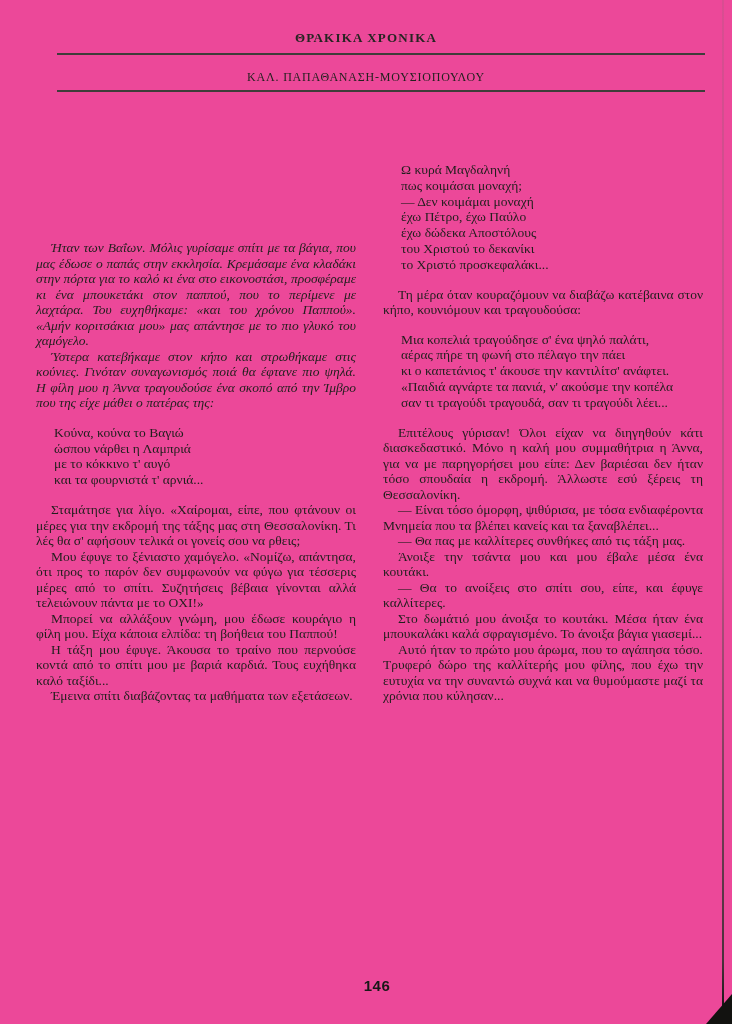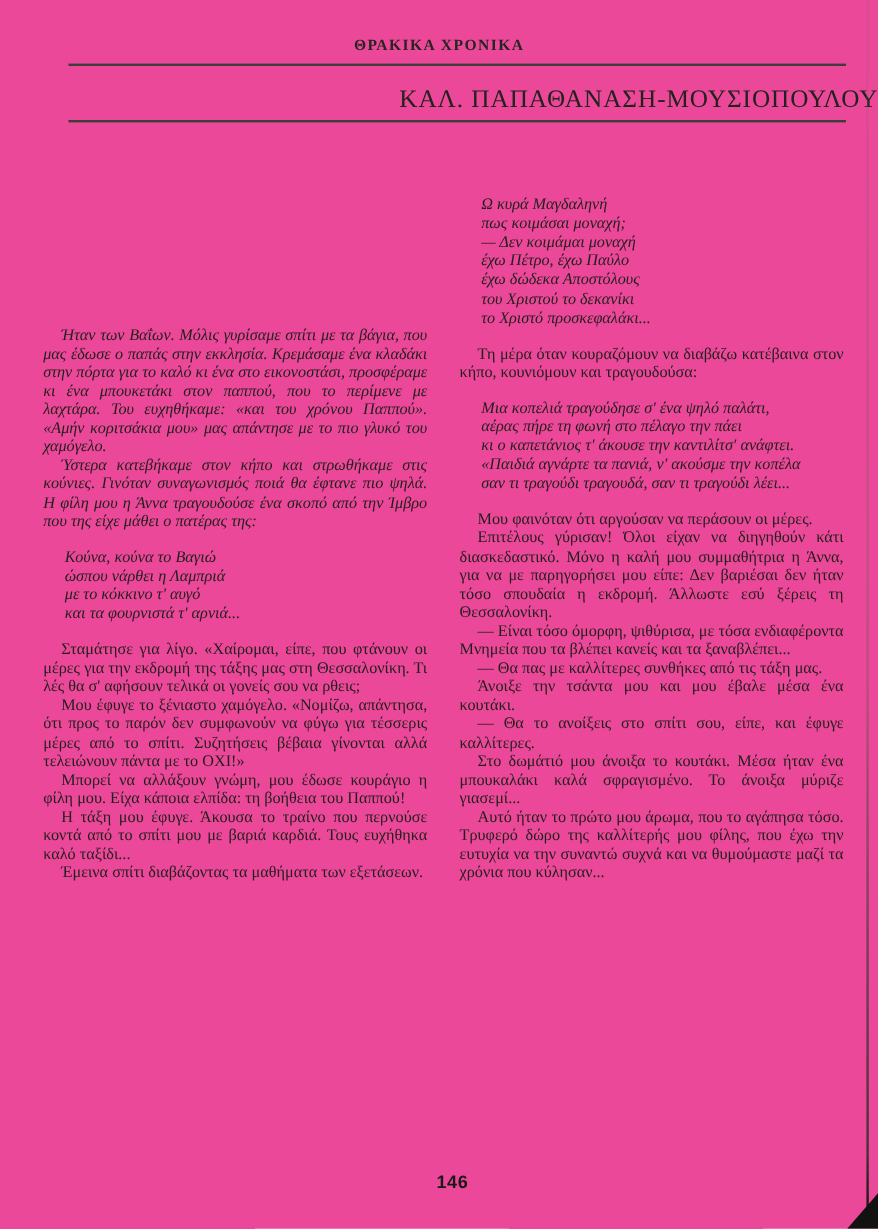--- a/index.html
+++ b/index.html
@@ -32,22 +32,22 @@
   .rule {
     height: 2px;
     background: #3e3d3a;
     margin-left: 57px;
     margin-right: 27px;
   }
   .rule-1 { margin-top: 7px; }
   .rule-2 { margin-top: 5px; }
   .author {
     margin-top: 15px;
-    text-align: right;
-    font-size: 21px;
+    text-align: center;
+    font-size: 12px;
     letter-spacing: 0.8px;
     color: #23221f;
   }
   .title {
     margin: 4px 0 0 0;
     text-align: center;
     font-size: 24px;
     font-weight: bold;
     letter-spacing: 0.4px;
     color: #1b1a18;
@@ -68,21 +68,20 @@
     text-align: justify;
     color: #201f1d;
   }
   .col p {
     margin: 0;
     text-indent: 15px;
   }
   .col p.italic { font-style: italic; }
   .poem {
     margin: 14px 0 14px 18px;
-    font-style: italic;
     white-space: pre-line;
     text-align: left;
     text-indent: 0;
     line-height: 15.8px;
   }
   .folio {
     position: absolute;
     top: 977px;
     left: 11px;
     width: 100%;
@@ -153,27 +152,26 @@
 έχω Πέτρο, έχω Παύλο
 έχω δώδεκα Αποστόλους
 του Χριστού το δεκανίκι
 το Χριστό προσκεφαλάκι...</div>
       <p>Τη μέρα όταν κουραζόμουν να διαβάζω κατέβαινα στον κήπο, κουνιόμουν και τραγουδούσα:</p>
       <div class="poem">Μια κοπελιά τραγούδησε σ' ένα ψηλό παλάτι,
 αέρας πήρε τη φωνή στο πέλαγο την πάει
 κι ο καπετάνιος τ' άκουσε την καντιλίτσ' ανάφτει.
 «Παιδιά αγνάρτε τα πανιά, ν' ακούσμε την κοπέλα
 σαν τι τραγούδι τραγουδά, σαν τι τραγούδι λέει...</div>
-      <p>Μου φαινόταν ότι αργούσαν να περάσουν οι μέρες.</p>
       <p>Επιτέλους γύρισαν! Όλοι είχαν να διηγηθούν κάτι διασκεδαστικό. Μόνο η καλή μου συμμαθήτρια η Άννα, για να με παρηγορήσει μου είπε: Δεν βαριέσαι δεν ήταν τόσο σπουδαία η εκδρομή. Άλλωστε εσύ ξέρεις τη Θεσσαλονίκη.</p>
       <p>— Είναι τόσο όμορφη, ψιθύρισα, με τόσα ενδιαφέροντα Μνημεία που τα βλέπει κανείς και τα ξαναβλέπει...</p>
       <p>— Θα πας με καλλίτερες συνθήκες από τις τάξη μας.</p>
       <p>Άνοιξε την τσάντα μου και μου έβαλε μέσα ένα κουτάκι.</p>
       <p>— Θα το ανοίξεις στο σπίτι σου, είπε, και έφυγε καλλίτερες.</p>
-      <p>Στο δωμάτιό μου άνοιξα το κουτάκι. Μέσα ήταν ένα μπουκαλάκι καλά σφραγισμένο. Το άνοιξα μύριζε γιασεμί...</p>
+      <p>Στο δωμάτιό μου άνοιξα το κουτάκι. Μέσα ήταν ένα μπουκαλάκι καλά σφραγισμένο. Το άνοιξα βάγια γιασεμί...</p>
       <p>Αυτό ήταν το πρώτο μου άρωμα, που το αγάπησα τόσο. Τρυφερό δώρο της καλλίτερής μου φίλης, που έχω την ευτυχία να την συναντώ συχνά και να θυμούμαστε μαζί τα χρόνια που κύλησαν...</p>
     </div>
 
   </div>
 
   <div class="folio">146</div>
 
   <div class="scan-edge-line"></div>
   <div class="scan-corner"></div>
 

